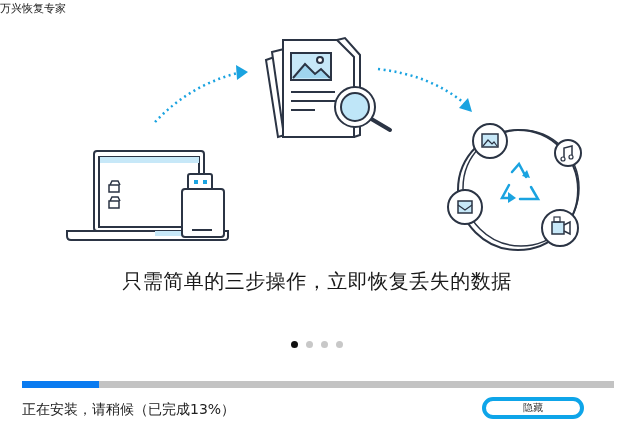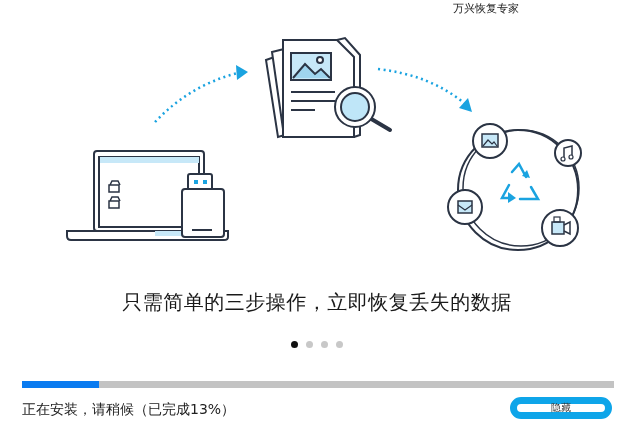--- a/index.html
+++ b/index.html
@@ -1,43 +1,43 @@
 <!DOCTYPE html>
 <html><head>
 <meta charset="utf-8">
 <style>
   html, body { margin:0; padding:0; }
   body {
     width:634px; height:434px; background:#ffffff; position:relative; overflow:hidden;
     font-family: "DejaVu Sans", "Liberation Sans", sans-serif; color:#222;
   }
   .title {
-    position:absolute; top:2px; left:0; width:519px; text-align:right;
+    position:absolute; top:2px; left:0; width:519px; text-align:left;
     font-size:11px; color:#222; line-height:14px;
   }
   .illus { position:absolute; left:0; top:0; width:634px; height:260px; }
   .headline {
-    position:absolute; top:288px; left:0; width:634px; text-align:center;
+    position:absolute; top:267px; left:0; width:634px; text-align:center;
     font-size:20px; color:#1a1a1a; letter-spacing:0.5px; line-height:28px;
   }
   .dots {
     position:absolute; top:341px; left:0; width:634px; display:flex; justify-content:center; gap:8px;
   }
   .dot { width:7px; height:7px; border-radius:50%; background:#c8c8c8; cursor:pointer; }
   .dot.active { background:#111; }
   .progress {
     position:absolute; left:22px; top:381px; width:592px; height:7px; background:#c3c3c3;
   }
   .progress .fill { height:100%; background:#0a7bf0; }
   .status {
     position:absolute; left:22px; top:401px; font-size:14px; color:#222; line-height:16px;
   }
   .hide-btn {
-    position:absolute; left:510px; top:397px; width:102px; height:22px;
-    border:7px solid #0ea5e9; border-radius:13px; background:#fff; box-sizing:border-box;
+    position:absolute; left:482px; top:397px; width:102px; height:22px;
+    border:4px solid #0ea5e9; border-radius:13px; background:#fff; box-sizing:border-box;
     font-size:10px; color:#333; display:flex; align-items:center; justify-content:center; cursor:pointer;
   }
 </style>
 </head>
 <body>
 
 <div class="title">万兴恢复专家</div>
 
 <svg class="illus" viewBox="0 0 634 260" xmlns="http://www.w3.org/2000/svg">
 

